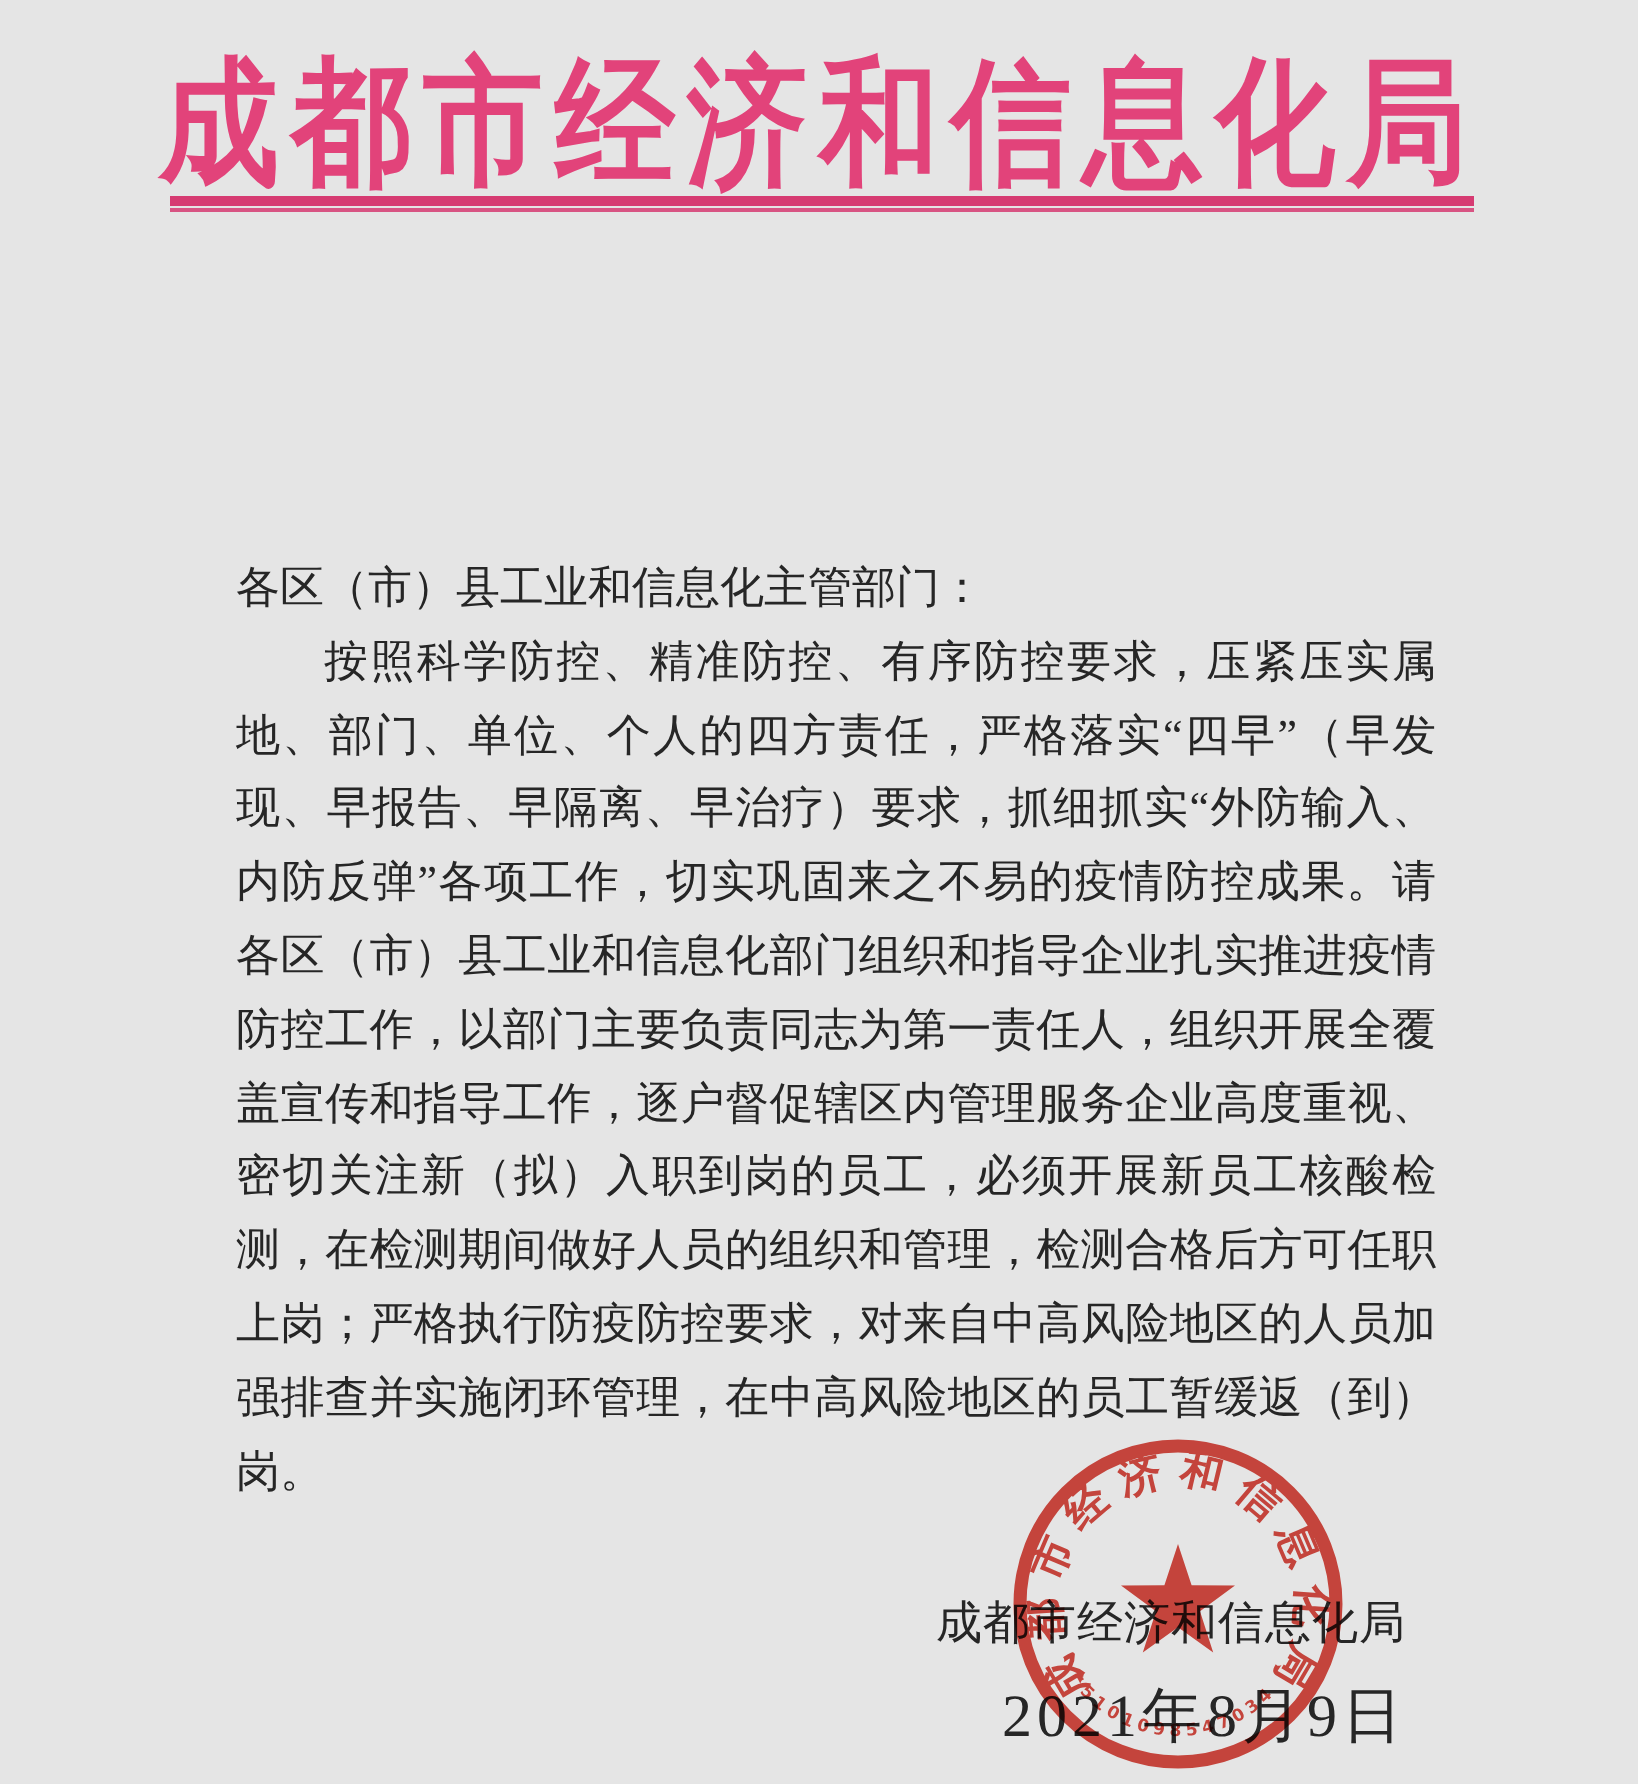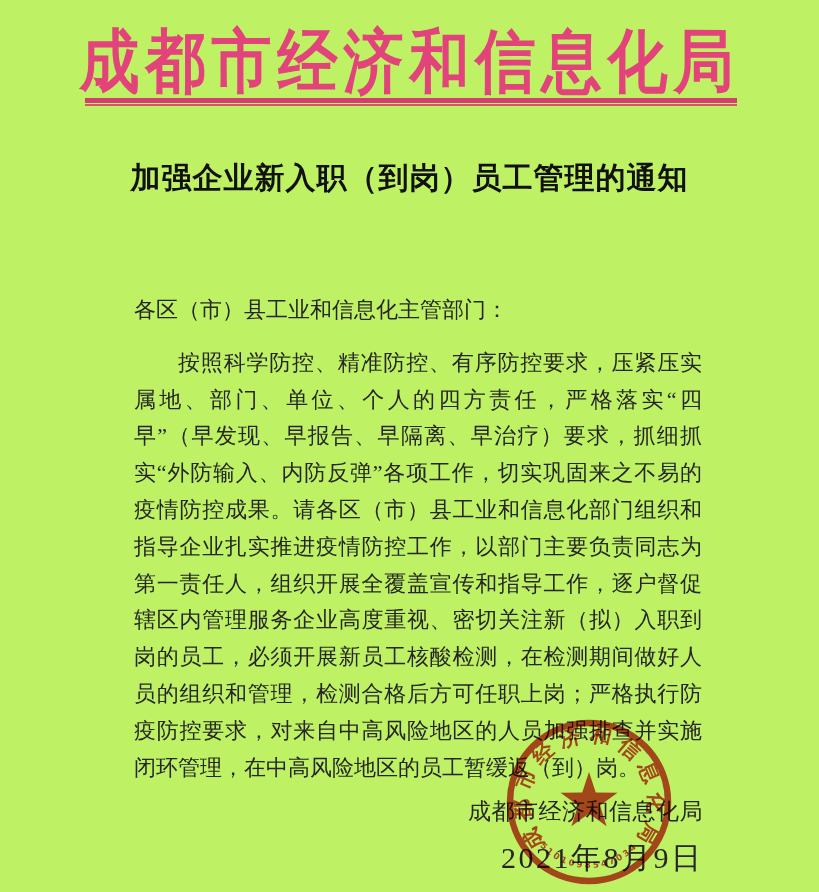--- a/index.html
+++ b/index.html
@@ -9,21 +9,21 @@
     --text-color:#262626;
   }
   *{margin:0;padding:0;box-sizing:border-box;}
   html,body{width:819px;height:892px;}
   body{
     background:#ffffff;
     font-family:"Liberation Serif","DejaVu Serif",serif;
     position:relative;
     overflow:hidden;
   }
-  .page{position:absolute;inset:0;background:#bef264;}
+  .page{position:absolute;inset:0;background:#e5e5e5;}
 
   
   .masthead{position:absolute;top:16px;left:0;width:100%;text-align:center;}
   .agency{
     font-size:60px;
     font-weight:bold;
     color:var(--header-pink,#e2437a);
     letter-spacing:6px;
     white-space:nowrap;
     transform:scaleY(1.15);
@@ -44,21 +44,21 @@
     letter-spacing:1px;
   }
 
   
   .doc-body{
     position:absolute;top:276px;left:118px;width:600px;
     font-size:22px;line-height:36.8px;
     color:var(--text-color,#262626);
     text-align:justify;
   }
-  .doc-body p{margin:16px;}
+  .doc-body p{margin:0;}
   .indent{text-indent:2em;}
 
   
   .signature{
     position:absolute;top:796px;left:468px;
     font-size:23px;color:var(--text-color,#262626);
     letter-spacing:.5px;white-space:nowrap;
   }
   .sig-date{
     position:absolute;top:838px;left:501px;
@@ -93,21 +93,20 @@
 
   <header class="masthead">
     <div class="agency">成都市经济和信息化局</div>
   </header>
   <div class="rule">
     <div class="rule-thick"></div>
     <div class="rule-thin"></div>
   </div>
 
   <h1 class="doc-title">
-    <span>加强企业新入职（到岗）员工管理的通知</span>
   </h1>
 
   <main class="doc-body">
     <p>各区（市）县工业和信息化主管部门：</p>
     <p class="indent">按照科学防控、精准防控、有序防控要求，压紧压实属地、部门、单位、个人的四方责任，严格落实“四早”（早发现、早报告、早隔离、早治疗）要求，抓细抓实“外防输入、内防反弹”各项工作，切实巩固来之不易的疫情防控成果。请各区（市）县工业和信息化部门组织和指导企业扎实推进疫情防控工作，以部门主要负责同志为第一责任人，组织开展全覆盖宣传和指导工作，逐户督促辖区内管理服务企业高度重视、密切关注新（拟）入职到岗的员工，必须开展新员工核酸检测，在检测期间做好人员的组织和管理，检测合格后方可任职上岗；严格执行防疫防控要求，对来自中高风险地区的人员加强排查并实施闭环管理，在中高风险地区的员工暂缓返（到）岗。</p>
   </main>
 
   <div class="signature">成都市经济和信息化局</div>
   <div class="sig-date">2021年8月9日</div>
 

